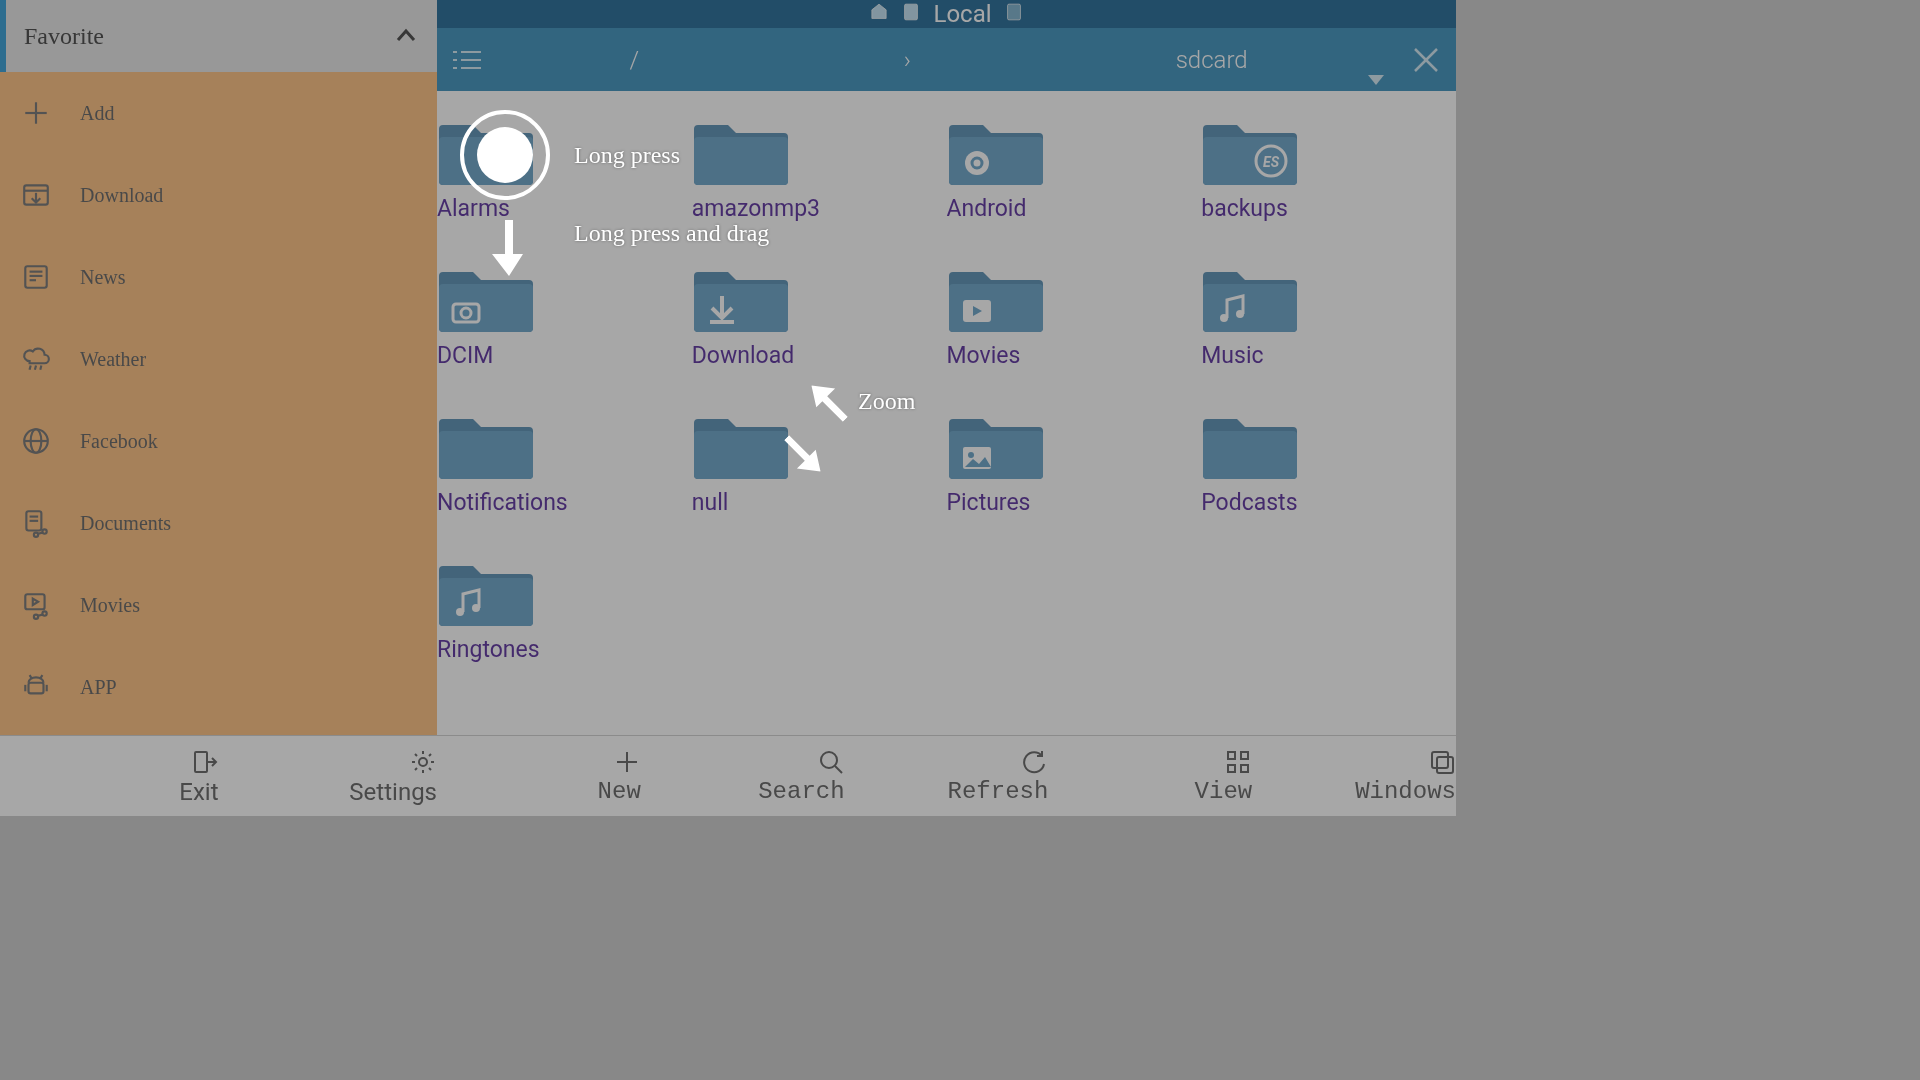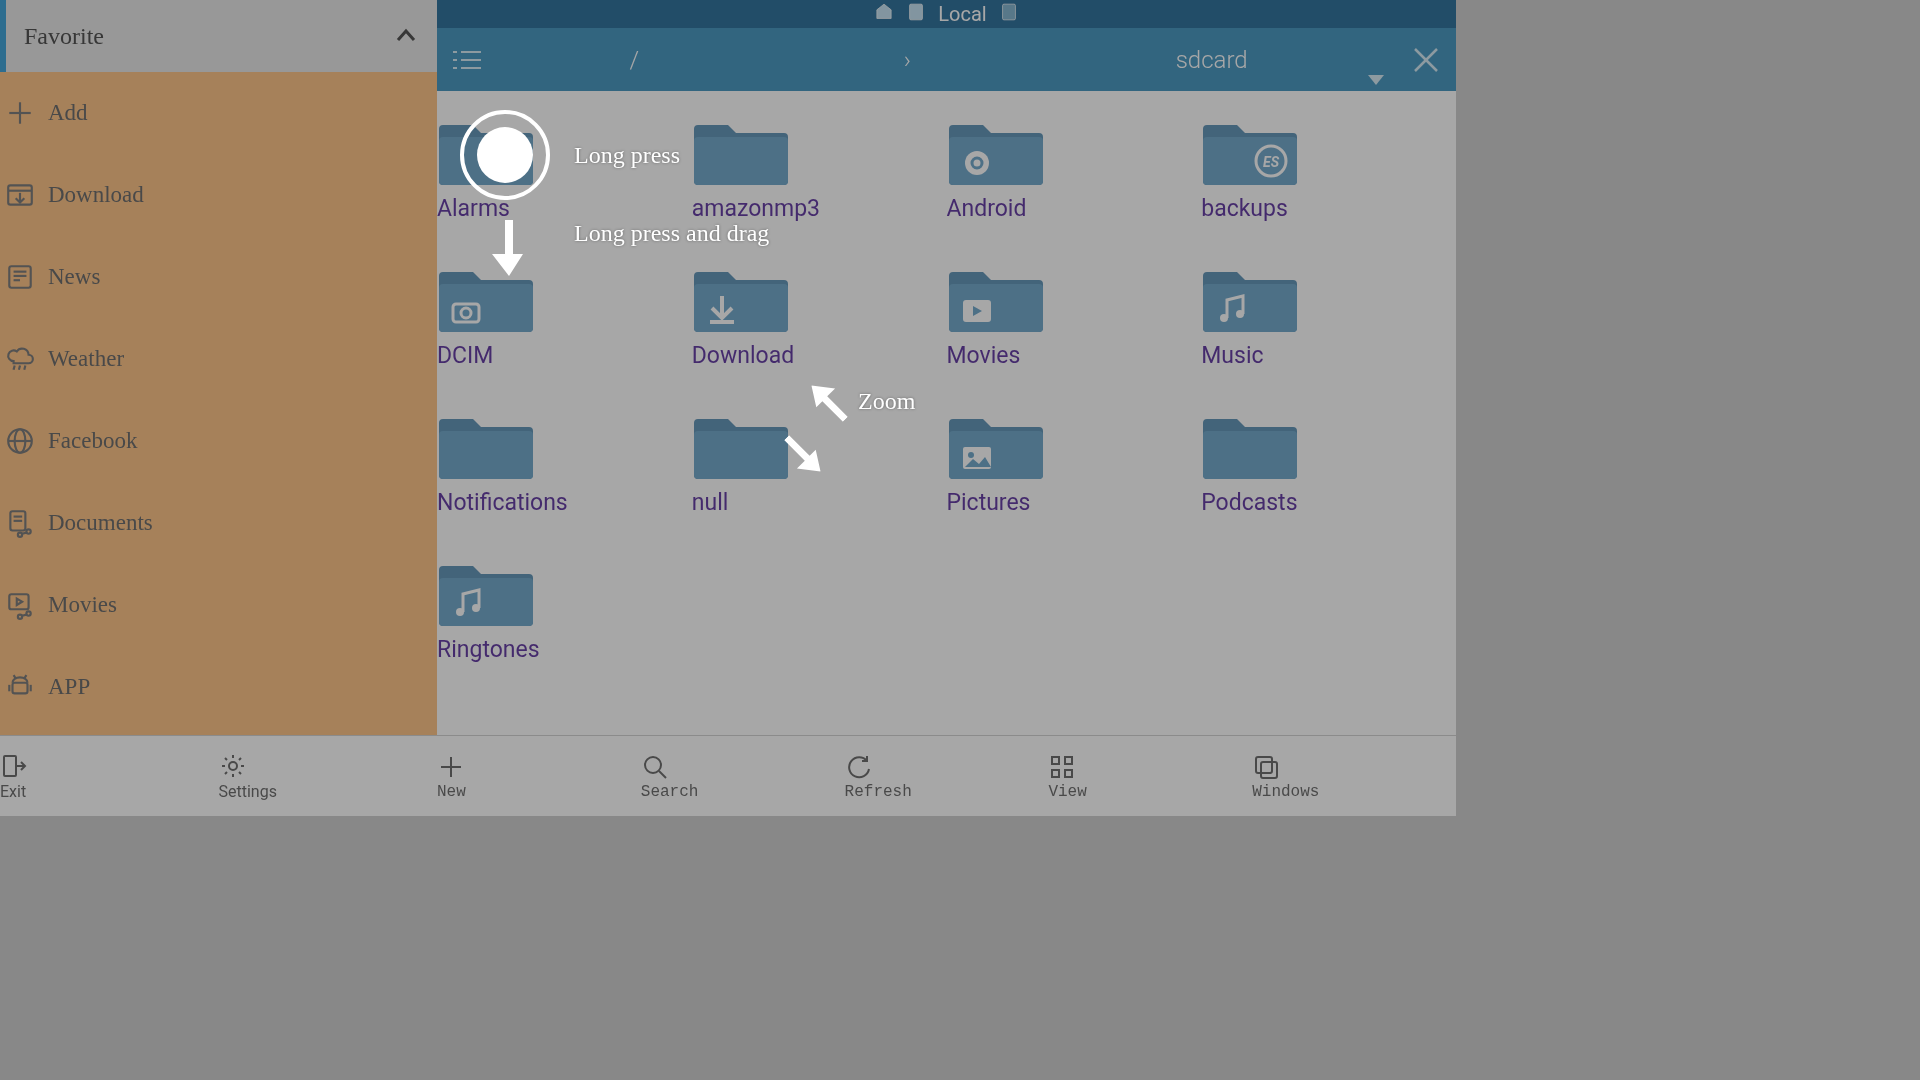--- a/index.html
+++ b/index.html
@@ -4,47 +4,47 @@
 <style>
   * { box-sizing: border-box; margin: 0; padding: 0; }
   html, body { width: 1456px; height: 816px; font-family: Roboto, Arial, sans-serif; overflow: hidden; background: #888; }
   body { position: relative; }
 
   
   .sidebar { position: absolute; top: 0; left: 0; width: 437px; height: 735px; background: #fdba74; display: flex; flex-direction: column; font-family: Liberation Serif, serif; }
   .sidebar-header { height: 72px; background: #e3e3e3; display: flex; align-items: center; justify-content: space-between; padding: 0 20px 0 18px; border-left: 6px solid #2196d4; }
   .sidebar-header-title { font-size: 24px; color: #333; }
   .sidebar-items { flex: 1; overflow: hidden; }
-  .sidebar-item { display: flex; align-items: center; height: 82px; padding-left: 4px; gap: 12px; color: #555; font-size: 23px; }
+  .sidebar-item { display: flex; align-items: center; height: 82px; padding-left: 20px; gap: 28px; color: #555; font-size: 20px; }
   .sidebar-item .icon { width: 32px; display:flex; align-items:center; justify-content:center; }
   .sidebar-item .icon svg { width: 30px; height: 30px; fill: none; stroke: #666; stroke-width: 2; }
 
   
-  .topbar1 { position: absolute; top:0; left:437px; right:0; height:28px; background:#0d5b8c; display:flex; align-items:center; justify-content:center; gap:12px; color:#fff; font-size:20px; }
+  .topbar1 { position: absolute; top:0; left:437px; right:0; height:28px; background:#0d5b8c; display:flex; align-items:center; justify-content:center; gap:12px; color:#fff; font-size:24px; }
   .topbar1 .icon svg { width:20px;height:20px;fill:#fff;stroke:#fff; }
   .topbar2 { position:absolute; top:28px; left:437px; right:0; height:63px; background:#2a87b7; display:flex; align-items:center; color:#fff; }
   .list-toggle { width:60px; display:flex; align-items:center; justify-content:center; }
   .list-toggle svg { width:32px;height:24px;stroke:#cfe7f3;stroke-width:2;fill:none; }
   .breadcrumb-area { flex:1; display:flex; align-items:center; justify-content:space-around; font-size:24px; font-weight:300; }
   .bc-seg { padding:0 8px; }
   .close-x { width:60px; display:flex; align-items:center; justify-content:center; }
   .close-x svg { width:30px;height:30px;stroke:#cfe7f3;stroke-width:2.5;fill:none; }
   .dropdown-tri { width:0;height:0;border-left:8px solid transparent;border-right:8px solid transparent;border-top:10px solid #cfe7f3; align-self:flex-end; margin-bottom:6px; margin-left:-12px; margin-right:12px;}
 
   
   .content { position:absolute; top:91px; left:437px; right:0; bottom:81px; background:#fff; padding-top:20px; overflow:hidden; }
   .grid { display:grid; grid-template-columns: repeat(4, 1fr); row-gap: 36px; }
   .folder { display:flex; flex-direction:column; align-items:flex-start; }
   .folder-name { font-size:23px; color:#4c1d95; }
 
   
   .bottombar { position:absolute; bottom:0; left:0; right:0; height:81px; background:#fff; border-top:1px solid #ccc; display:flex; }
   .bottombar .side { width:437px; display:flex; }
   .bottombar .main { flex:1; display:flex;font-family:Liberation Mono, monospace; }
-  .bb-item { flex:1; display:flex; flex-direction:column; align-items:flex-start; justify-content:center; gap:1px; color:#555; font-size:16px; }
+  .bb-item { flex:1; display:flex; flex-direction:column; align-items:flex-end; justify-content:center; gap:1px; color:#555; font-size:24px; }
   .bb-item .icon { height:30px; display:flex; align-items:center; justify-content:center; }
   .bb-item .icon svg { width:28px;height:28px;fill:none;stroke:#555;stroke-width:2; }
 
   
   .dim { position:absolute; inset:0; background:rgba(60,60,60,0.45); pointer-events:none; }
 
   
   .tutorial { position:absolute; inset:0; pointer-events:none;font-family:Liberation Serif, serif; }
   .touch-circle { position:absolute; left:460px; top:110px; width:90px; height:90px; border-radius:50%; border:4px solid #fff; display:flex; align-items:center; justify-content:center; }
   .touch-dot { width:56px;height:56px;border-radius:50%;background:#fff; }

